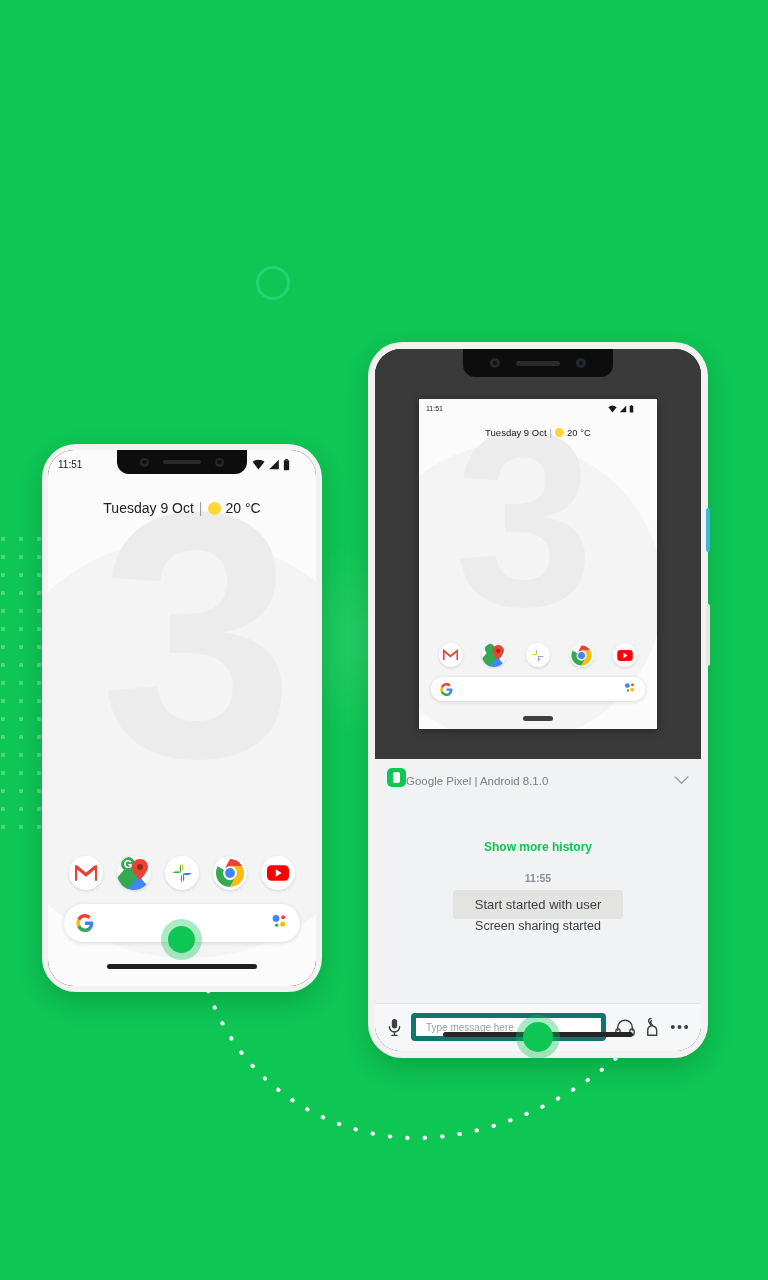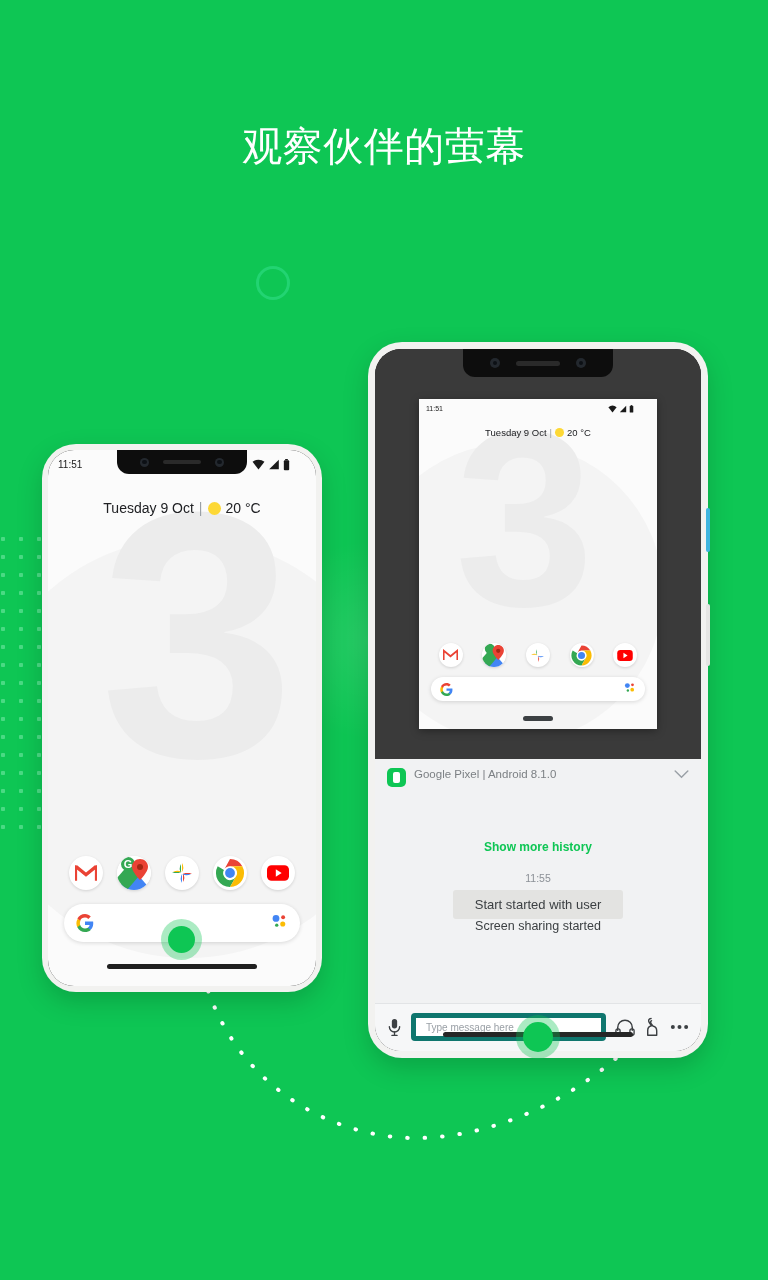--- a/index.html
+++ b/index.html
@@ -116,33 +116,33 @@
   .mirror-frame {
     position:absolute; background:#fff; overflow:hidden;
     box-shadow:0 2px 8px rgba(0,0,0,.35);
   }
   .chat-panel {
     position:absolute; left:0; right:0; bottom:0;
     background:#f1f2f3;
     display:flex; flex-direction:column;
   }
   .chat-head {
-    display:flex; align-items:flex-start; gap:8px;
+    display:flex; align-items:flex-end; 
     padding:9px 12px 7px 12px;
   }
   .dev-icon {
     width:19px; height:19px; border-radius:5px; background:#0ec654;
     display:flex; align-items:center; justify-content:center; flex:0 0 auto;
   }
   .dev-icon i { display:block; width:7px; height:11px; border-radius:2px; background:#fff; }
   .dev-label { font-size:11.5px; color:#7c8084; white-space:nowrap; }
   .chev { margin-left:auto; color:#9aa0a6; font-size:13px; line-height:1; }
 
   .showmore { text-align:center; color:#0ec654; font-size:12px; font-weight:700; padding:6px 0 2px;margin-top:40px; }
-  .chat-time { text-align:center; color:#8b9096; font-size:10.5px; padding-top:16px; }
+  .chat-time { text-align:center; color:#8b9096; font-size:10.5px; padding-top:16px;font-weight:bold; }
   .chat-bubble {
     align-self:center; background:#e3e3e1; color:#3c4043;
     font-size:13px; padding:7px 22px; border-radius:3px; margin-top:6px;
   }
   .chat-sys { text-align:center; color:#3c4043; font-size:12.5px; }
 
   .chat-toolbar {
     margin-top:auto;
     display:flex; align-items:center; gap:9px;
     padding:9px 12px 10px 12px;
@@ -164,21 +164,20 @@
 
 <div class="dot-grid"></div>
 <div class="ring"></div>
 <div class="glow"></div>
 
 <svg class="dotted-arc" viewBox="0 0 768 230">
   <path d="M196 10 C 215 150, 330 210, 420 208 C 520 206, 640 140, 700 22" fill="none" stroke="#ffffff" stroke-width="4" stroke-linecap="round" stroke-dasharray="0.5 17"></path>
 </svg>
 
 <div class="headline">
-  <div>观察伙伴的萤幕</div>
 </div>
 
 <div class="phone" style="left:42px; top:444px; width:280px; height:548px;">
   <div class="phone-body"></div>
   <div class="phone-bezel" style="left:6px; top:6px; right:6px; bottom:6px;">
     <div class="screen">
 
       <div class="wallpaper">
         <div class="arc" style="left:-70px; top:88px; width:420px; height:420px;"></div>
         <div class="three" style="left:52px; top:48px; font-size:350px;">3</div>

